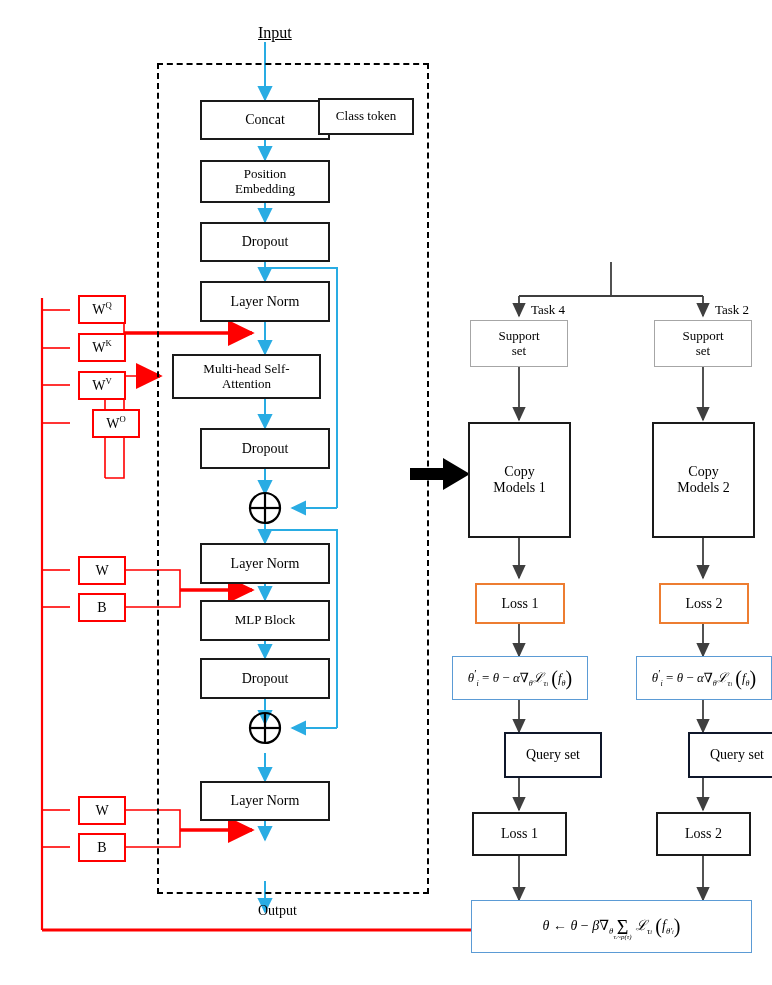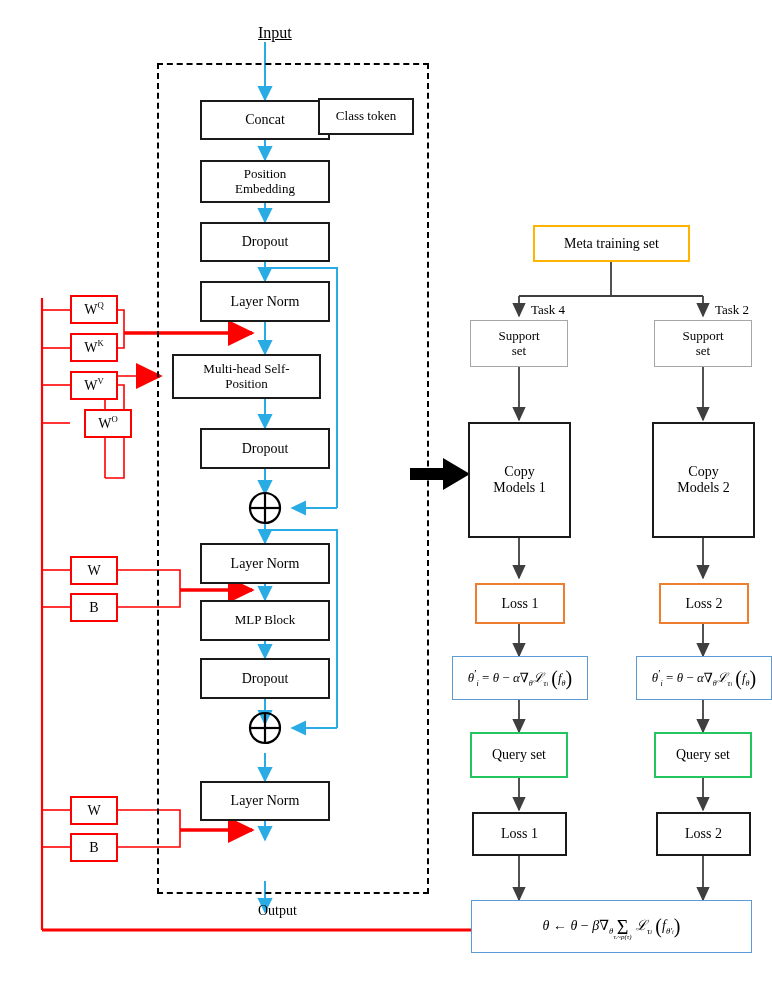--- a/index.html
+++ b/index.html
@@ -1,25 +1,25 @@
 <!DOCTYPE html>
 <html><head>
 <meta charset="utf-8">
 <style>
   html,body{margin:0;padding:0;background:#fff;}
   body{font-family:"Liberation Serif","DejaVu Serif",serif;}
   #stage{position:relative;width:772px;height:985px;background:#ffffff;overflow:hidden;}
   .box{position:absolute;box-sizing:border-box;display:flex;align-items:center;
        justify-content:center;text-align:center;background:#fff;line-height:1.12;}
   .blk{border:2px solid #1a1a1a;}
-  .red{border:2px solid #ff0000;}
+  .red{border:2px solid #ff0000;margin-left:8px;}
   .gray{border:1.5px solid #a6a6a6;}
   .gold{border:2px solid #ffb400;}
   .orange{border:2px solid #ed7d31;}
-  .green{border:2px solid #22c55e;}
+  .green{border:2px solid #0f172a;margin-left:34px;}
   .bluebd{border:1.5px solid #5b9bd5;}
   .lbl{position:absolute;white-space:nowrap;color:#000;}
   .dashed-region{position:absolute;border:2px dashed #000;box-sizing:border-box;}
   svg.overlay{position:absolute;left:0;top:0;width:772px;height:985px;pointer-events:none;}
   .sup{font-size:.62em;vertical-align:super;}
   .sub{font-size:.62em;vertical-align:sub;}
   .mi{font-family:"Liberation Serif","DejaVu Serif",serif;font-style:italic;}
   .formula{font-size:13px;color:#000;white-space:nowrap;}
   .bigsum{display:inline-block;position:relative;font-size:20px;line-height:.8;vertical-align:-4px;}
   .sumsub{position:absolute;left:50%;transform:translateX(-50%);top:100%;font-size:7px;font-style:italic;white-space:nowrap;}
@@ -164,21 +164,21 @@
   <div class="box blk" style="left:200px;top:222px;width:130px;height:40px;font-size:14px;">
     <span>Dropout</span>
   </div>
 
   <div class="box blk" style="left:200px;top:281px;width:130px;height:41px;font-size:14px;">
     <span>Layer Norm</span>
   </div>
 
   <div class="box blk" style="left:172px;top:354px;width:149px;height:45px;font-size:13px;white-space:pre-line;">
     <span>Multi-head Self-
-Position</span>
+Attention</span>
   </div>
 
   <div class="box blk" style="left:200px;top:428px;width:130px;height:41px;font-size:14px;">
     <span>Dropout</span>
   </div>
 
   <div class="box blk" style="left:200px;top:543px;width:130px;height:41px;font-size:14px;">
     <span>Layer Norm</span>
   </div>
 
@@ -223,23 +223,20 @@
     <span>B</span>
   </div>
 
   <div class="box red" style="left:70px;top:796px;width:48px;height:29px;font-size:14px;">
     <span>W</span>
   </div>
   <div class="box red" style="left:70px;top:833px;width:48px;height:29px;font-size:14px;">
     <span>B</span>
   </div>
 
-  <div class="box gold" style="left:533px;top:225px;width:157px;height:37px;font-size:14px;">
-    <span>Meta training set</span>
-  </div>
 
   <div class="lbl" style="left:531px;top:302px;font-size:13px;">Task 4</div>
   <div class="lbl" style="left:715px;top:302px;font-size:13px;">Task 2</div>
 
   <div class="box gray" style="left:470px;top:320px;width:98px;height:47px;font-size:13px;white-space:pre-line;">
     <span>Support
 set</span>
   </div>
   <div class="box gray" style="left:654px;top:320px;width:98px;height:47px;font-size:13px;white-space:pre-line;">
     <span>Support

